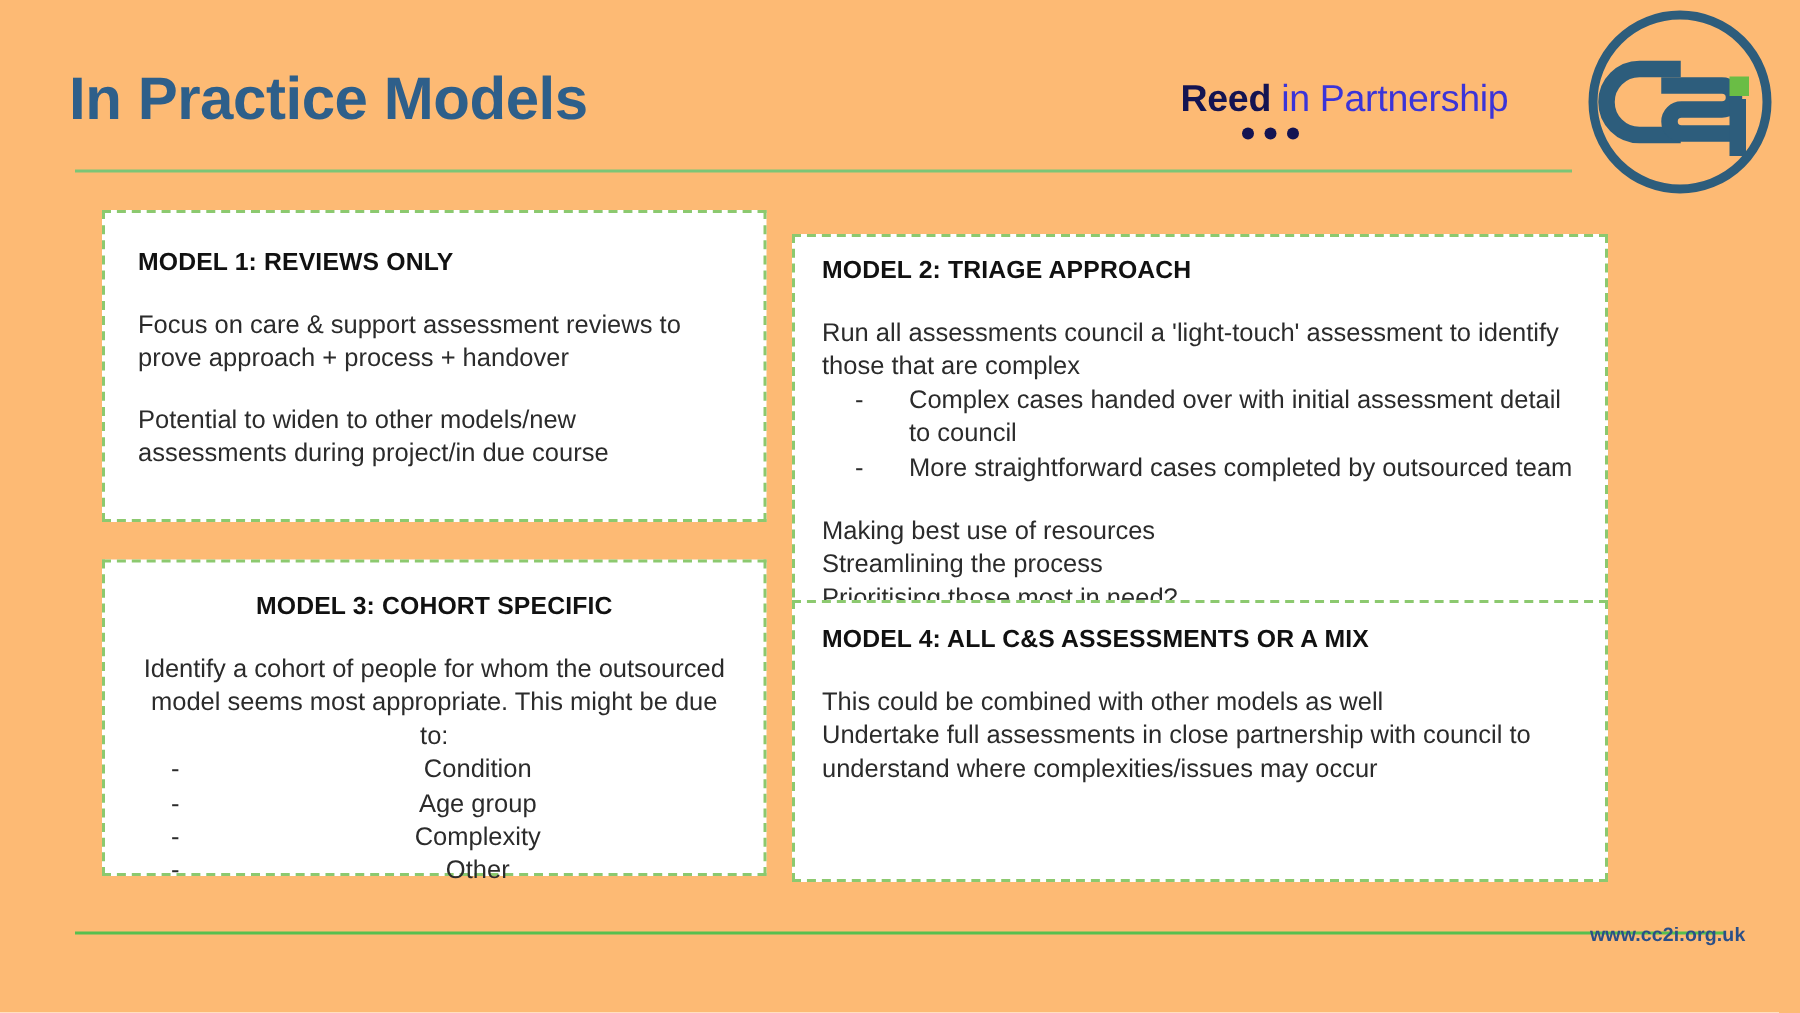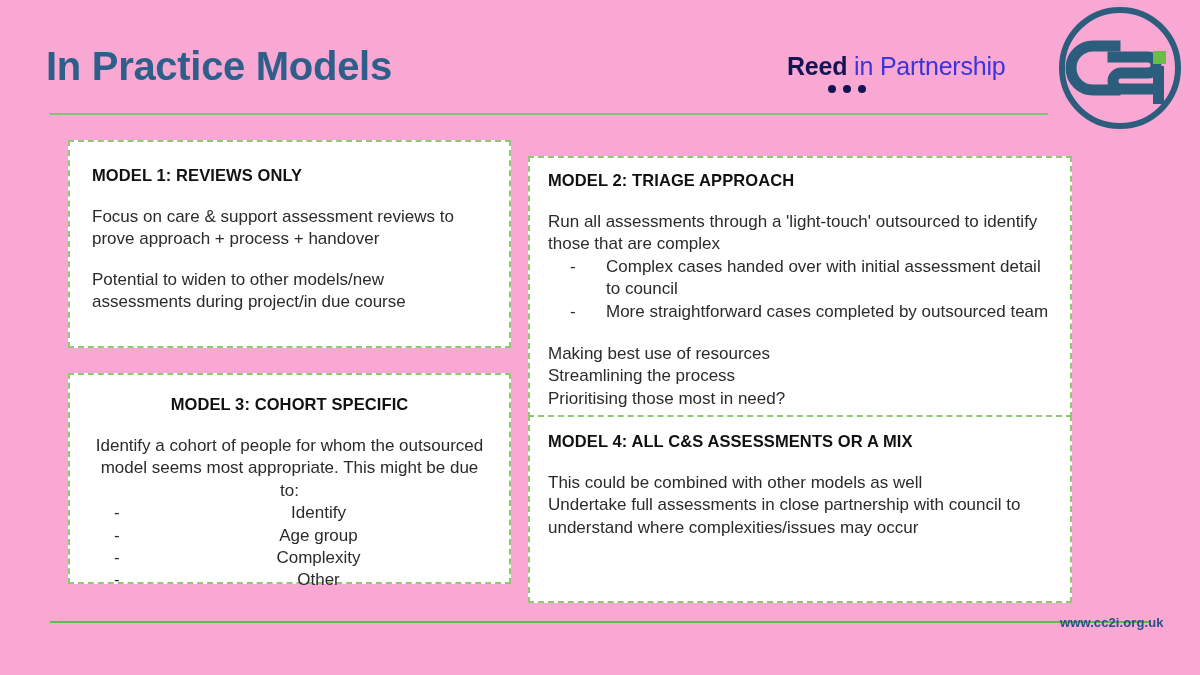--- a/index.html
+++ b/index.html
@@ -7,21 +7,21 @@
     padding: 0;
     background: #ffffff;
   }
   body {
     font-family: "Liberation Sans", sans-serif;
   }
   .slide {
     position: relative;
     width: 1200px;
     height: 675px;
-    background: #f9a8d4;
+    background: #fdba74;
     overflow: hidden;
   }
 
   
   .slide-title {
     position: absolute;
     left: 46px;
     top: 46px;
     font-size: 40px;
     font-weight: bold;
@@ -142,21 +142,21 @@
     padding: 13px 20px 0 18px;
   }
   
   #box-model-3 {
     left: 68px;  top: 373px;  width: 443px;  height: 211px;
     padding: 20px 22px 0 22px;
     text-align: center;
   }
   
   #box-model-4 {
-    left: 528px; top: 415px;  width: 544px;  height: 188px;
+    left: 528px; top: 400px;  width: 544px;  height: 188px;
     padding: 15px 20px 0 18px;
   }
   .spacer-18 { height: 20px; }
 
   
   .footer-rule {
     position: absolute;
     left: 50px;
     top: 621px;
     width: 1100px;
@@ -203,21 +203,21 @@
   </div>
 
   <div class="model-box" id="box-model-1">
     <div class="model-heading">MODEL 1: REVIEWS ONLY</div>
     <p class="model-para">Focus on care &amp; support assessment reviews to prove approach + process + handover</p>
     <p class="model-para tight">Potential to widen to other models/new assessments during project/in due course</p>
   </div>
 
   <div class="model-box" id="box-model-2">
     <div class="model-heading">MODEL 2: TRIAGE APPROACH</div>
-    <p class="model-para nogap">Run all assessments through a 'light-touch' outsourced to identify those that are complex</p>
+    <p class="model-para nogap">Run all assessments council a 'light-touch' assessment to identify those that are complex</p>
     <ul class="bullet-list">
       <li class="bullet-item">
         <span class="dash">-</span>
         <span>Complex cases handed over with initial assessment detail to council</span>
       </li>
       <li class="bullet-item">
         <span class="dash">-</span>
         <span>More straightforward cases completed by outsourced team</span>
       </li>
     </ul>
@@ -228,21 +228,21 @@
       <p class="model-para">Prioritising those most in need?</p>
     </div>
   </div>
 
   <div class="model-box" id="box-model-3">
     <div class="model-heading">MODEL 3: COHORT SPECIFIC</div>
     <p class="model-para nogap">Identify a cohort of people for whom the outsourced model seems most appropriate. This might be due to:</p>
     <ul class="bullet-list">
       <li class="bullet-item">
         <span class="dash">-</span>
-        <span>Identify</span>
+        <span>Condition</span>
       </li>
       <li class="bullet-item">
         <span class="dash">-</span>
         <span>Age group</span>
       </li>
       <li class="bullet-item">
         <span class="dash">-</span>
         <span>Complexity</span>
       </li>
       <li class="bullet-item">

